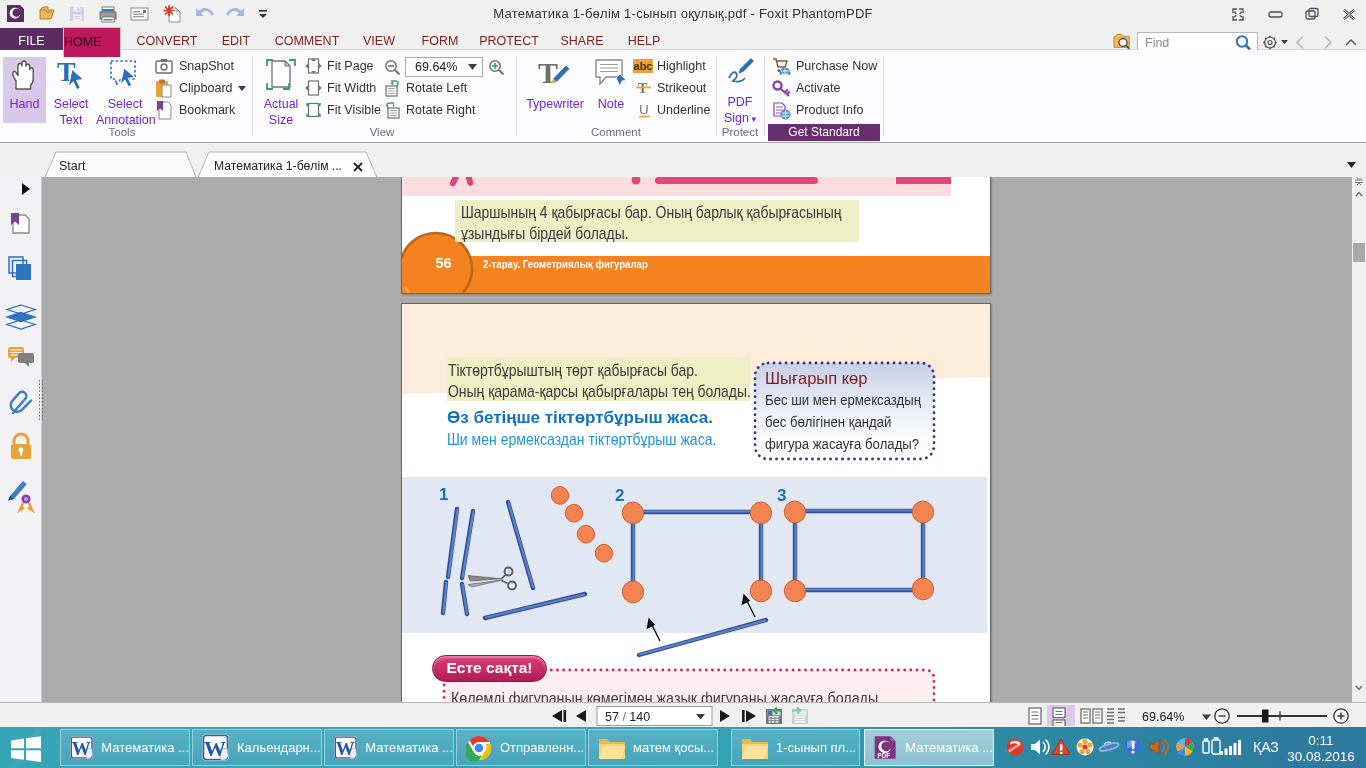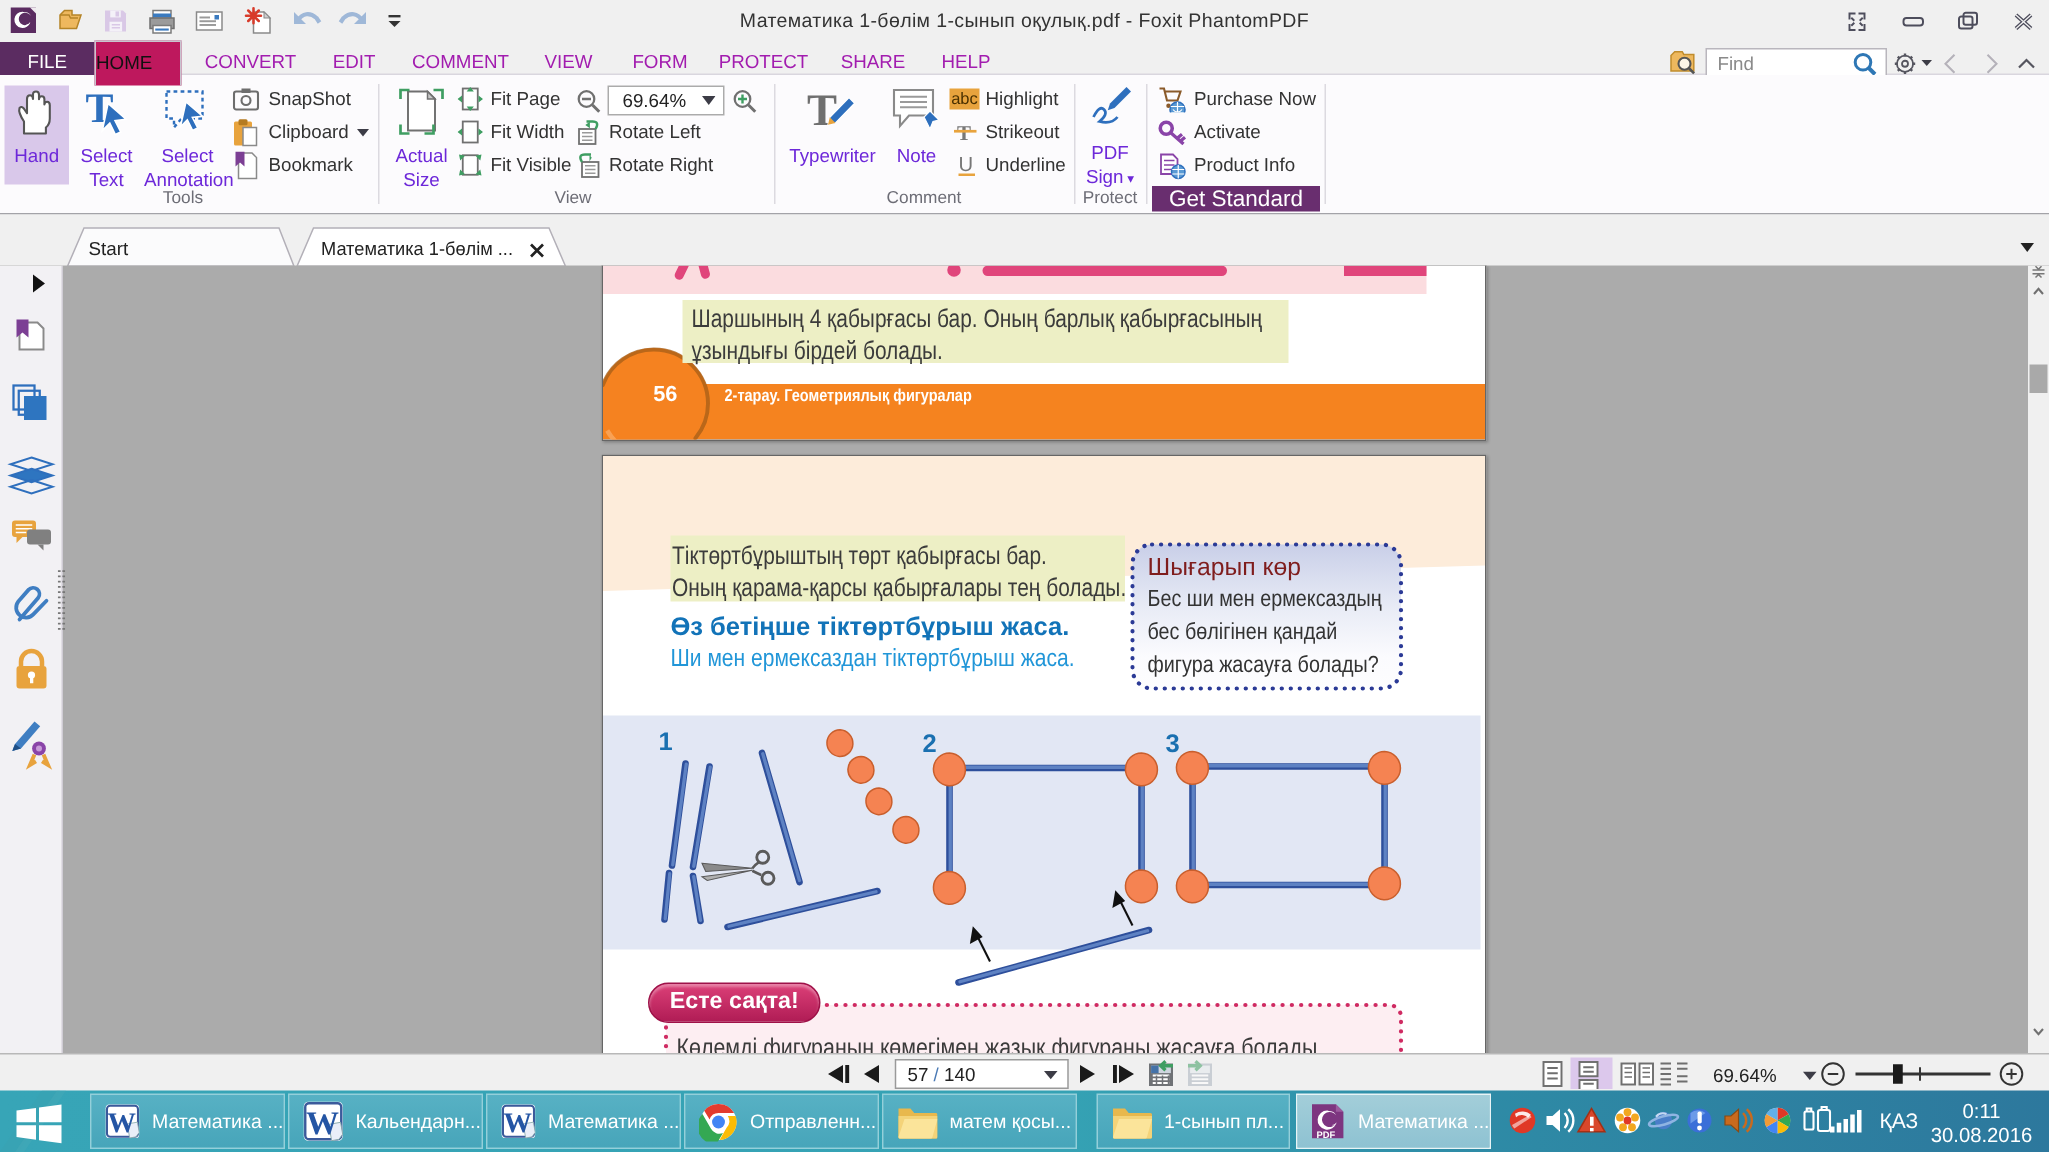--- a/index.html
+++ b/index.html
@@ -7,21 +7,21 @@
 .abs{position:absolute}
 
 #titlebar{position:absolute;left:0;top:0;width:1158px;height:27px;background:#f0f0f0}
 #title{position:absolute;left:0;top:6px;width:1366px;text-align:center;font-size:13px;color:#333;letter-spacing:.25px}
 .qat{position:absolute;top:5px}
 .winbtn{position:absolute;top:5px;color:#4d4d5c}
 
 #menurow{position:absolute;left:0;top:27px;width:1366px;height:23px;background:#f0f0f0;border-bottom:1px solid #d9d6de}
 #filetab{position:absolute;left:0;top:1px;width:63px;height:27px;background:#5b2c61;color:#fff;font-size:12.5px;text-align:center;line-height:27px}
 #hometab{position:absolute;left:63px;top:0px;width:58px;height:30px;background:#be185d;border:1px solid #c8c5cf;border-bottom:none;color:#111;font-size:12.5px;text-align:left;line-height:28px;z-index:5}
-.mitem{position:absolute;top:1px;height:27px;line-height:27px;font-size:12.5px;color:#a21caf;text-align:center}
+.mitem{position:absolute;top:1px;height:27px;line-height:27px;font-size:12.5px;color:#7f1d1d;text-align:center}
 
 #ribbon{position:absolute;left:0;top:50px;width:1366px;height:93px;background:#fcfbfd;border-bottom:1.5px solid #a3a3a8}
 .rsep{position:absolute;top:6px;height:80px;width:1px;background:#dcdae0}
 .glabel{position:absolute;top:76px;font-size:11.5px;color:#6d6d76;text-align:center}
 .bigbtn{position:absolute;top:0;text-align:center;font-size:12.5px;color:#6d28d9;line-height:16px}
 .srow{position:absolute;font-size:12.5px;color:#333;height:18px;line-height:18px}
 #handsel{position:absolute;left:3px;top:7px;width:43px;height:66px;background:#d9c8ea}
 
 #strip{position:absolute;left:0;top:143px;width:1366px;height:7px;background:#f0f0f0}
 #tabbar{position:absolute;left:0;top:150px;width:1366px;height:28px;background:#f0f0f0}
@@ -243,21 +243,21 @@
   </svg>
   <div class="bigbtn" style="left:520px;top:46px;width:70px">Typewriter</div>
 
   <svg class="abs" style="left:594px;top:8px" width="34" height="34" viewBox="0 0 34 34">
     <path d="M2 2 h26 v17 h-16 l-6 7 v-7 h-4 z" fill="#fff" stroke="#8a8a8a" stroke-width="1.4"></path>
     <path d="M6 6.5 h18 M6 10 h18 M6 13.5 h18" stroke="#9a9a9a" stroke-width="1.2"></path>
     <path d="M26 16 l6 6 l-4 1 l-2 5 l-4-8 z" fill="#2e6fbd" stroke="#fff" stroke-width=".8"></path>
   </svg>
   <div class="bigbtn" style="left:592px;top:46px;width:38px">Note</div>
 
-  <div class="abs" style="left:633px;top:9px;width:20px;height:14px;background:#e8a33d;color:#4a3000;font-size:11px;font-weight:normal;text-align:center;line-height:14px">abc</div>
+  <div class="abs" style="left:633px;top:9px;width:20px;height:14px;background:#e8a33d;color:#4a3000;font-size:11px;font-weight:bold;text-align:center;line-height:14px">abc</div>
   <div class="srow" style="left:657px;top:7px">Highlight</div>
   <svg class="abs" style="left:636px;top:30px" width="16" height="16" viewBox="0 0 16 16">
     <text x="2" y="13" font-size="14" font-weight="bold" fill="#777" font-family="Liberation Serif">T</text>
     <path d="M0 7.5 h15" stroke="#e8a33d" stroke-width="1.8"></path>
   </svg>
   <div class="srow" style="left:657px;top:29px">Strikeout</div>
   <svg class="abs" style="left:637px;top:52px" width="15" height="17" viewBox="0 0 15 17">
     <text x="2" y="12" font-size="13.5" fill="#777">U</text>
     <path d="M2 14.5 h11" stroke="#e8a33d" stroke-width="1.6"></path>
   </svg>
@@ -285,21 +285,21 @@
     <path d="M8.5 8.5 L17 16 M13 12 l3-2.5 M15 14 l3-2.5" stroke="#8a44a8" stroke-width="2.2" fill="none"></path>
   </svg>
   <div class="srow" style="left:796px;top:29px">Activate</div>
   <svg class="abs" style="left:772px;top:52px" width="19" height="18" viewBox="0 0 19 18">
     <path d="M2 1 h8 l3 3 v10 H2 z" fill="#fff" stroke="#8a44a8" stroke-width="1.2"></path>
     <path d="M4 5 h7 M4 8 h7 M4 11 h5" stroke="#8a44a8" stroke-width=".9"></path>
     <circle cx="13.5" cy="12.5" r="4.5" fill="#5a9ad4" stroke="#2e6fbd"></circle>
     <path d="M9.5 11 h8 M9.5 14 h8 M13.5 8 v9" stroke="#fff" stroke-width=".8" fill="none"></path>
   </svg>
   <div class="srow" style="left:796px;top:51px">Product Info</div>
-  <div class="abs" style="left:768px;top:74px;width:112px;height:17px;background:#692e6f;color:#fff;font-size:15px;text-align:center;line-height:17px">Get Standard</div>
+  <div class="abs" style="left:768px;top:74px;width:112px;height:17px;background:#692e6f;color:#fff;font-size:12px;text-align:center;line-height:17px">Get Standard</div>
   <div class="rsep" style="left:883px"></div>
 </div>
 <div id="strip"></div>
 <div id="tabbar">
   <svg class="abs" style="left:0;top:0" width="1366" height="28" viewBox="0 0 1366 28">
     <path d="M45 27.5 L56 2 H186 L196 27.5 Z" fill="#fbfbfc" stroke="#b3b0b8" stroke-width="1"></path>
     <text x="59" y="20" font-size="12.5" fill="#222">Start</text>
     <path d="M198 27.5 L209 2 H366 L377 27.5 Z" fill="#ffffff" stroke="#b3b0b8" stroke-width="1"></path>
     <text x="214" y="20" font-size="12.5" fill="#222" textLength="128" lengthAdjust="spacingAndGlyphs">Математика 1-бөлім ...</text>
     <path d="M354 13 l8 8 M362 13 l-8 8" stroke="#222" stroke-width="1.8"></path>

